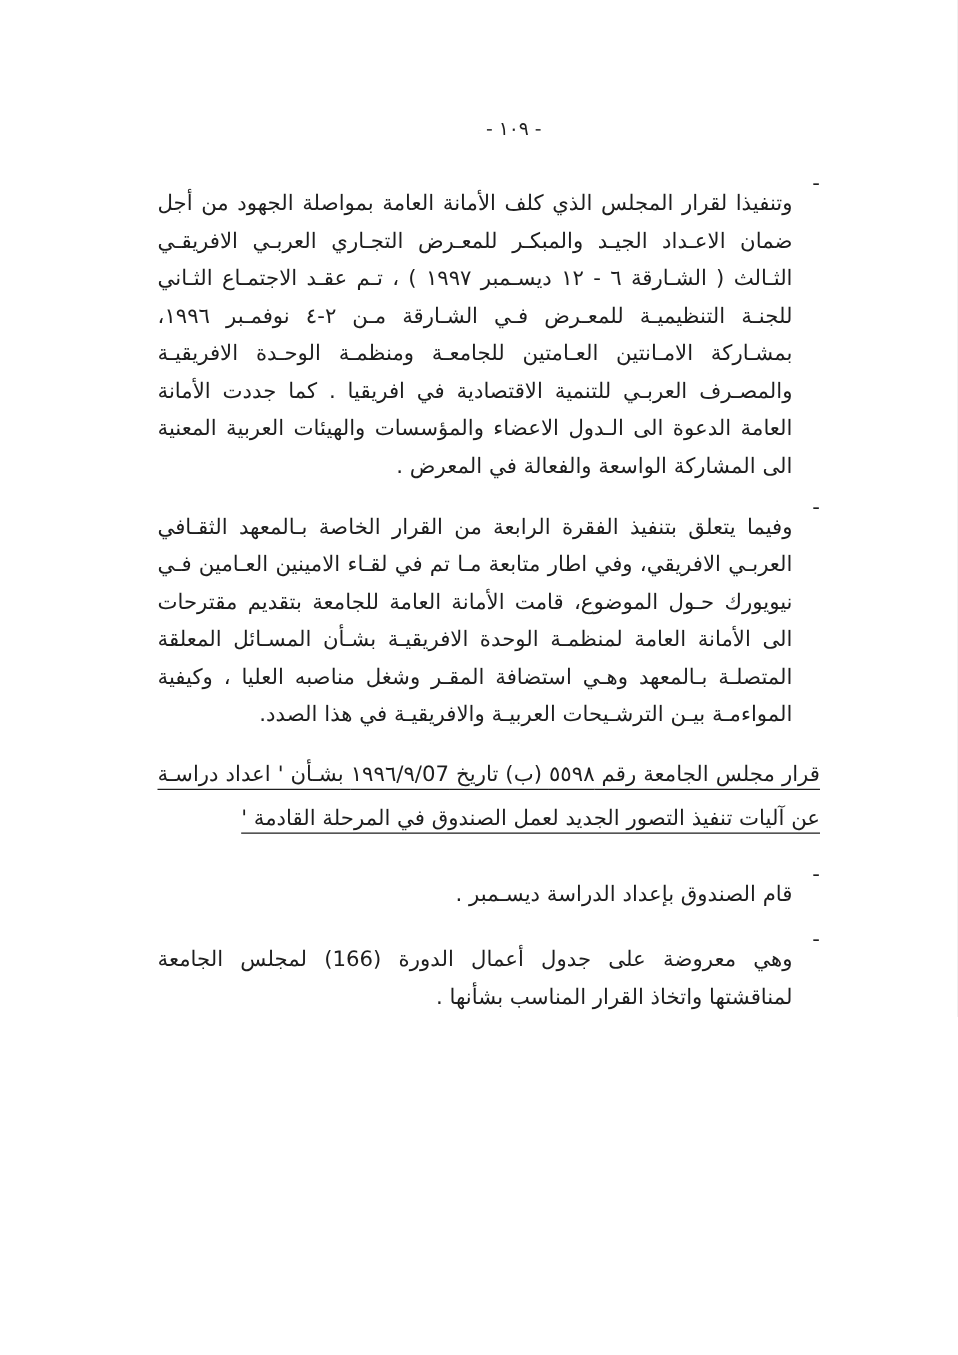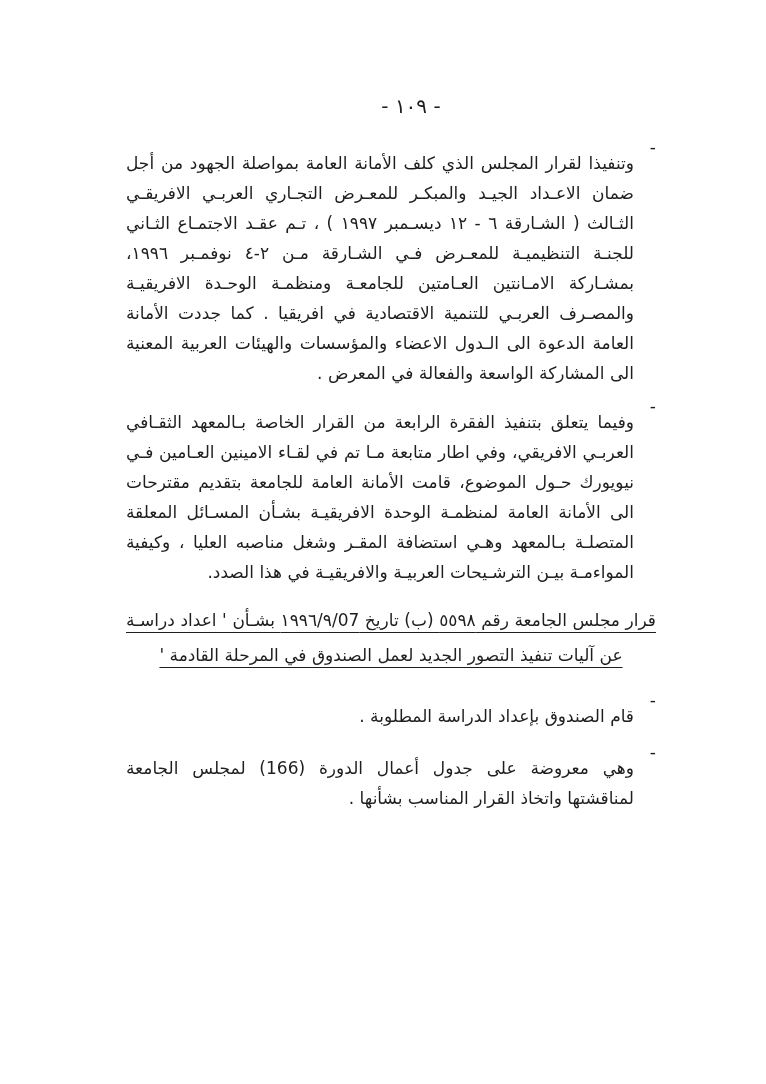--- a/index.html
+++ b/index.html
@@ -10,42 +10,42 @@
     overflow:hidden;
     font-family:"DejaVu Sans",sans-serif;
     color:#1e1e1e;
     margin:0 auto;
   }
   .page-number{
     position:absolute;
     top:94px;left:56px;right:0;
     text-align:center;
     direction:rtl;
-    font-size:20px;
+    font-size:15px;
     letter-spacing:2px;
   }
   .content{
     position:absolute;
     top:132px;
     right:110px;
     width:530px;
     direction:rtl;
     font-size:17px;
     line-height:30px;
     text-align:justify;
   }
   .bullet{display:flex;margin-bottom:3px;}
   .bullet .marker{
     flex:0 0 22px;
     width:22px;
   }
   .bullet .btext{flex:1;margin-top:16px;}
   .gap-after{margin-bottom:16px;}
   .heading{margin-bottom:12px;}
-  .hline{line-height:35px;text-align:center;}
+  .hline{line-height:35px;text-align:right;}
   .hline-1{text-align:justify;text-align-last:justify;}
   .underlined{
     text-decoration:underline;
     text-underline-offset:6px;
     text-decoration-thickness:1px;
   }
   .small-gap{margin-bottom:6px;}
 </style>
 </head>
 <body>
@@ -70,21 +70,21 @@
       <div class="hline hline-1">
         <span class="underlined">قرار مجلس الجامعة رقم ٥٥٩٨ (ب) تاريخ ١٩٩٦/٩/07 بشـأن ' اعداد دراسـة</span>
       </div>
       <div class="hline">
         <span class="underlined">عن آليات تنفيذ التصور الجديد لعمل الصندوق في المرحلة القادمة '</span>
       </div>
     </div>
 
     <div class="bullet small-gap">
       <span class="marker">-</span>
-      <div class="btext">قام الصندوق بإعداد الدراسة المطلوبة .</div>
+      <div class="btext">قام الصندوق بإعداد الدراسة ديسـمبر .</div>
     </div>
 
     <div class="bullet">
       <span class="marker">-</span>
       <div class="btext">وهي معروضة على جدول أعمال الدورة (166) لمجلس الجامعة لمناقشتها واتخاذ القرار المناسب بشأنها .</div>
     </div>
 
   </div>
 </div>
 

